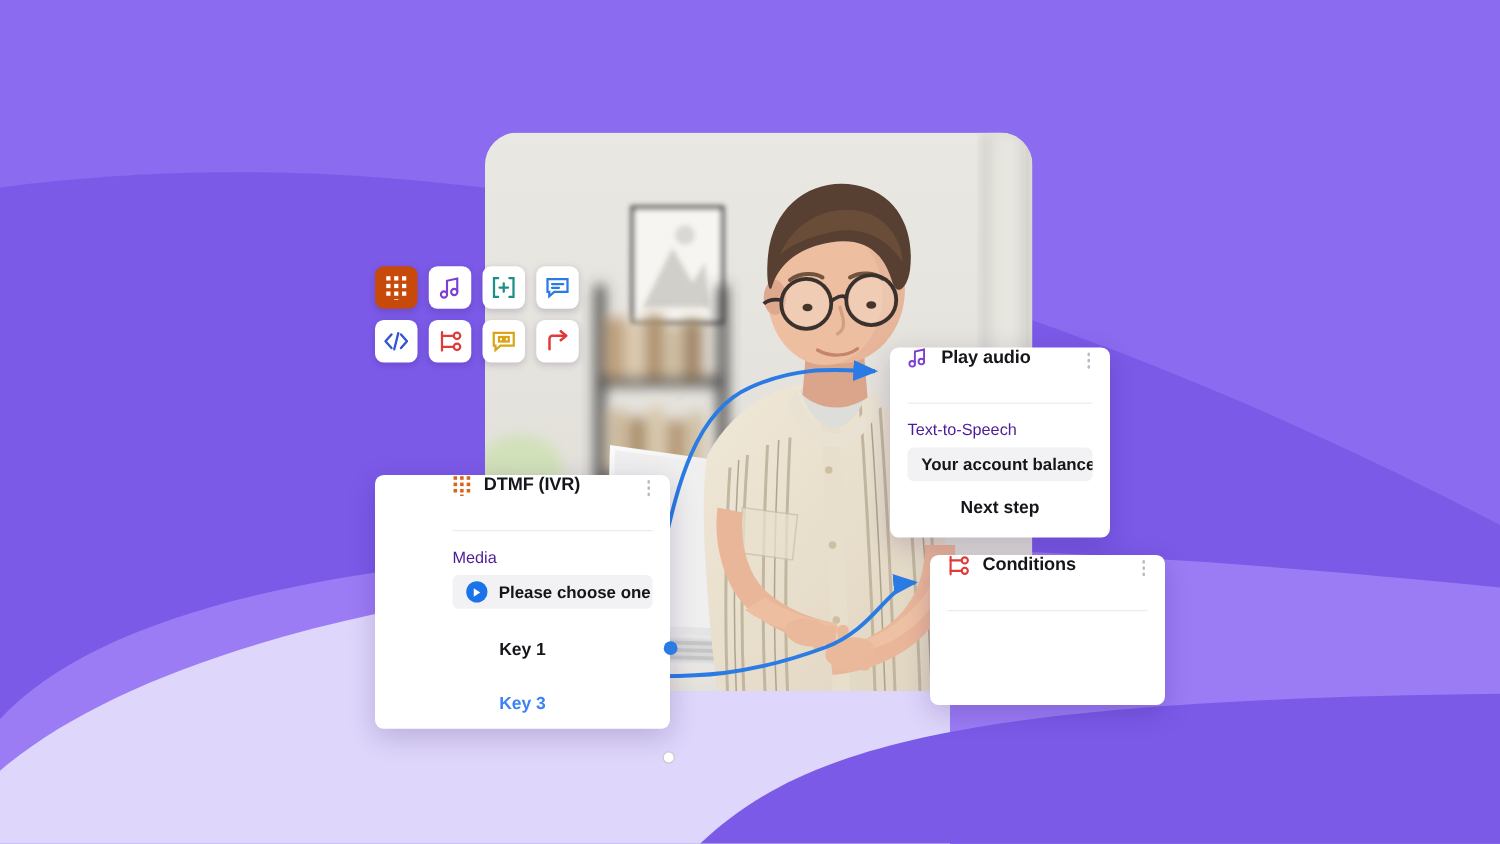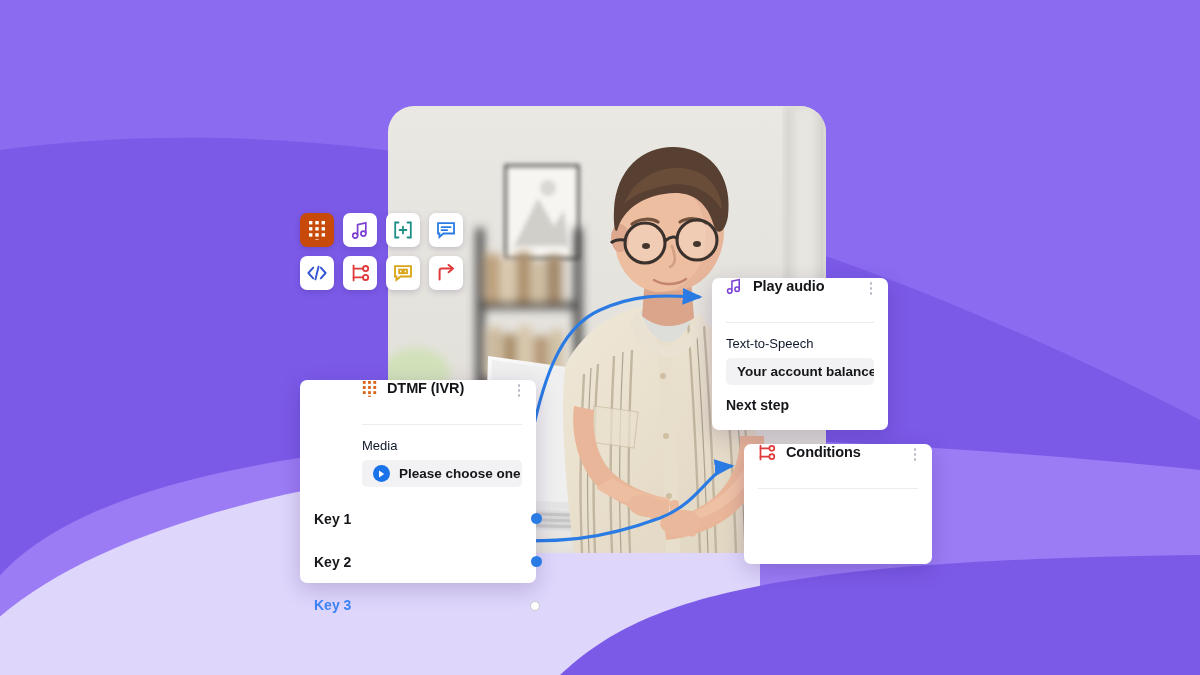--- a/index.html
+++ b/index.html
@@ -34,28 +34,28 @@
   .pal-cell svg{display:block;}
 
   
   .card{position:absolute;background:#fff;border-radius:7px;
         box-shadow:0 6px 22px rgba(40,10,90,.20);}
   .card-head{display:flex;gap:10px;padding:0 14px;height:44px;}
   .card-head .c-title{font-size:14.5px;font-weight:700;color:#14161a;letter-spacing:-.1px;flex:1;}
   .kebab{display:flex;flex-direction:column;gap:2.5px;align-items:center;padding:4px 2px;}
   .kebab i{display:block;width:2.5px;height:2.5px;border-radius:50%;background:#b9bcc4;}
   .divider{height:1px;background:#ececef;margin:0 14px;}
-  .sec-label{font-size:13px;color:#0f172a;padding:13px 14px 7px 14px;}
+  .sec-label{font-size:13px;color:#4c1d95;padding:13px 14px 7px 14px;}
   .pill{margin:0 14px;background:#f2f2f4;border-radius:5px;height:27px;
         display:flex;align-items:center;gap:9px;padding:0 11px;
         font-size:13.5px;font-weight:700;color:#14161a;white-space:nowrap;overflow:hidden;}
   .play-btn{width:17px;height:17px;border-radius:50%;background:#1a73e8;
             display:flex;align-items:center;justify-content:center;flex-shrink:0;}
   .play-btn svg{display:block;}
-  .out-row{display:flex;align-items:center;justify-content:flex-start;
+  .out-row{display:flex;align-items:center;justify-content:center;
            font-size:14px;font-weight:700;color:#14161a;padding:0 14px;height:27px;}
   .out-row.muted{color:#3b82f6;}
   .port{position:absolute;width:11px;height:11px;border-radius:50%;
         background:#2a7be4;border:0;}
   .port.empty{background:#fff;border:1.6px solid #c8cace;width:8px;height:8px;}
 
   
   #card-dtmf{left:300px;top:380px;width:188px;height:203px;padding-left:48px;}
   #card-play{left:712px;top:278px;width:176px;height:152px;}
   #card-cond{left:744px;top:444px;width:188px;height:120px;}
@@ -364,24 +364,20 @@
           </svg>
       </span>
       <span>Please choose one o...</span>
     </div>
 
     <div style="position:absolute;left:0;top:125px;width:100%;">
       <div class="out-row">
         <span>Key 1</span>
         <span class="port" style="right:-5.5px;top:8px;"></span>
       </div>
-      <div class="out-row" style="margin-top:16px;">
-        <span>Key 2</span>
-        <span class="port" style="right:-5.5px;top:51px;"></span>
-      </div>
       <div class="out-row muted" style="margin-top:16px;">
         <span>Key 3</span>
         <span class="port empty" style="right:-4px;top:95.5px;"></span>
       </div>
     </div>
   </div>
 
   <div class="card" id="card-play">
     <div class="card-head">
       <svg width="17" height="17" viewBox="0 0 19 19" fill="none" stroke="#7b3fd4" stroke-width="1.7">

